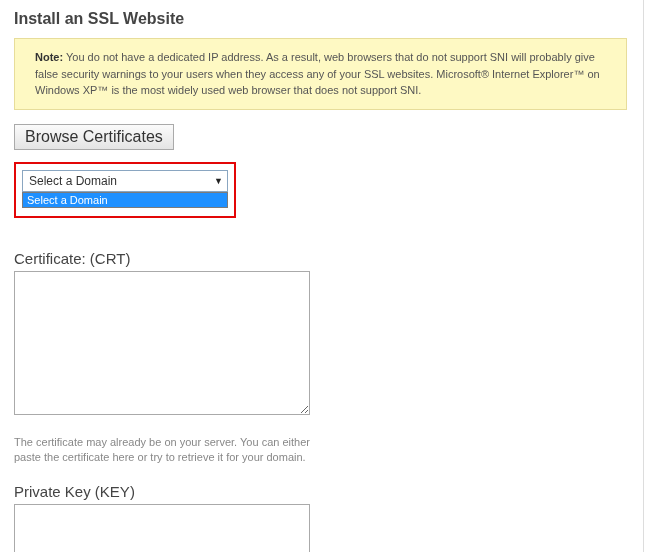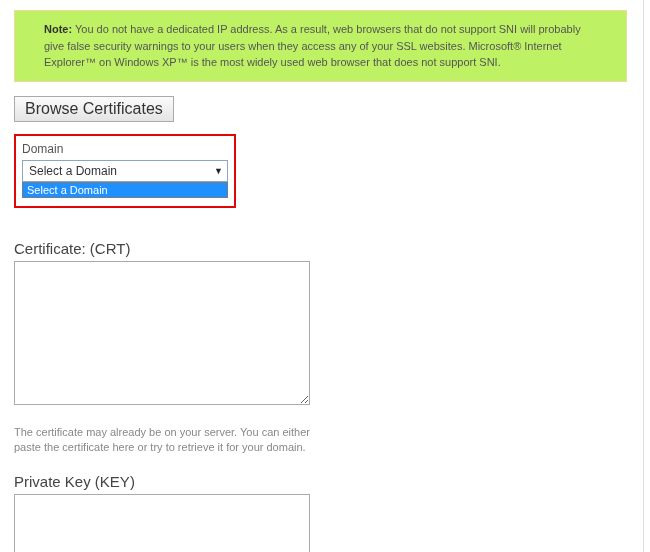--- a/index.html
+++ b/index.html
@@ -19,23 +19,23 @@
       height: 552px;
       width: 644px;
     }
     .heading {
       font-size: 16px;
       font-weight: bold;
       color: #444;
       margin-bottom: 10px;
     }
     .note-box {
-      background: #bef264;
+      background: #fef9c3;
       border: 1px solid #e7dd9a;
-      padding: 10px 29px;
+      padding: 10px 20px;
       font-size: 11px;
       line-height: 1.5;
       color: #555;
       margin-bottom: 14px;
     }
     .note-box .note-label { font-weight: bold; color: #333; }
     .browse-btn {
       font-family: inherit;
       font-size: 16px;
       padding: 3px 10px;
@@ -131,29 +131,29 @@
       border-bottom: none;
       padding: 4px;
       display: block;
       background: #fff;
     }
   </style>
 </head>
 <body>
 
 <div class="page">
+  <div class="heading">Install an SSL Website</div>
 
   <div class="note-box">
     <span class="note-label">Note:</span><span> You do not have a dedicated IP address. As a result, web browsers that do not support SNI will probably give false security warnings to your users when they access any of your SSL websites. Microsoft® Internet Explorer™ on Windows XP™ is the most widely used web browser that does not support SNI.</span>
   </div>
 
   <button class="browse-btn">Browse Certificates</button>
 
   <div class="domain-section">
-    <div class="field-label">Domain</div>
     <div class="domain-select">
       <span>Select a Domain</span>
       <span class="chev">▼</span>
     </div>
     <div class="dropdown-list">
       <div class="dropdown-option selected">Select a Domain</div>
     </div>
   </div>
 
   <div class="cert-section">

